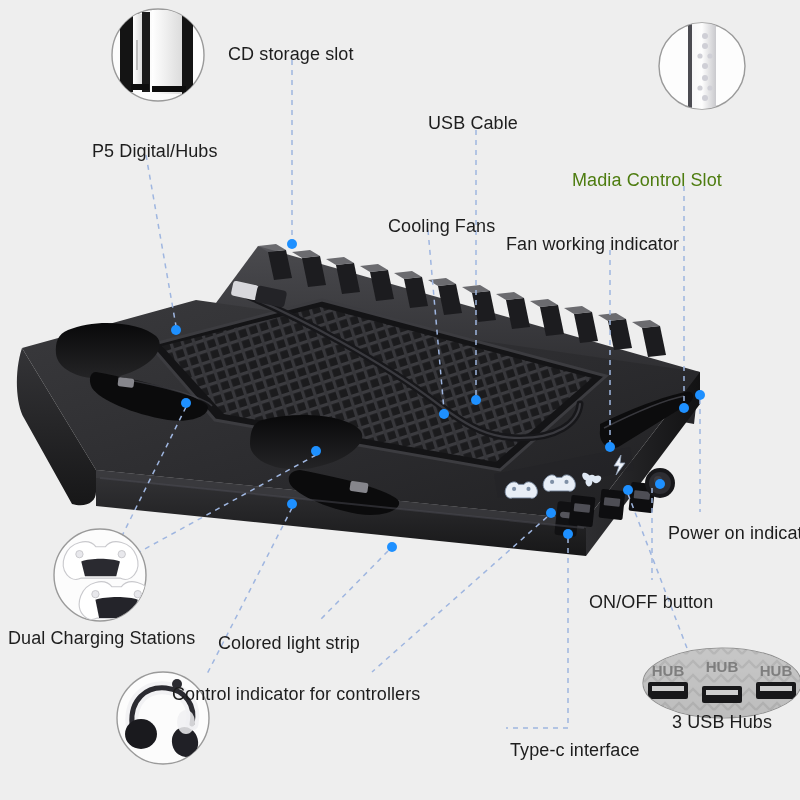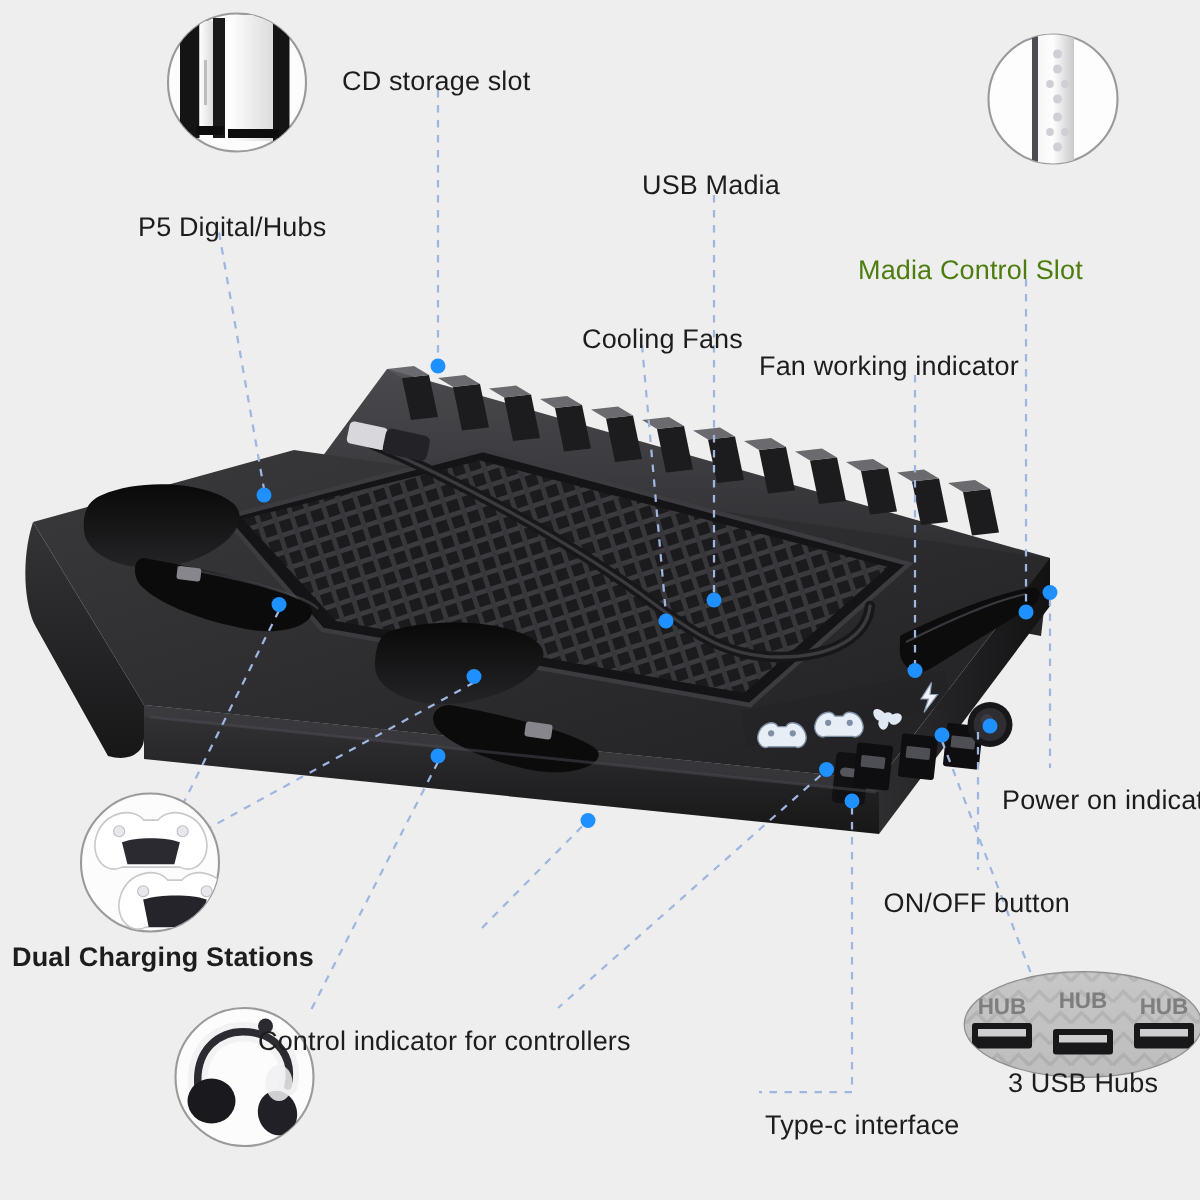--- a/index.html
+++ b/index.html
@@ -326,24 +326,25 @@
           <rect x="706" y="690" width="32" height="5" fill="#cfcfcf"></rect>
           <rect x="756" y="682" width="40" height="17" rx="2" fill="#18181a"></rect>
           <rect x="760" y="686" width="32" height="5" fill="#cfcfcf"></rect>
         </g>
       </g>
     </g>
   </svg>
 
   <div class="lbl" style="left: 228px; top: 44px; color: rgb(29, 29, 29);">CD storage slot</div>
   <div class="lbl" style="left: 92px; top: 141px; color: rgb(29, 29, 29);">P5 Digital/Hubs</div>
-  <div class="lbl" style="left: 428px; top: 113px; color: rgb(29, 29, 29);">USB Madia</div>
+  <div class="lbl" style="left: 428px; top: 113px; color: rgb(29, 29, 29);">USB Cable</div>
   <div class="lbl" style="left: 572px; top: 170px; color: #4d7c0f;">Madia Control Slot</div>
   <div class="lbl" style="left: 388px; top: 216px; color: rgb(29, 29, 29);">Cooling Fans</div>
   <div class="lbl" style="left: 506px; top: 234px; color: rgb(29, 29, 29);">Fan working indicator</div>
   <div class="lbl" style="left: 668px; top: 523px; color: rgb(29, 29, 29);">Power on indicator</div>
   <div class="lbl" style="left: 589px; top: 592px; color: rgb(29, 29, 29);">ON/OFF button</div>
+  <div class="lbl" style="left: 218px; top: 633px; color: rgb(29, 29, 29);">Colored light strip</div>
   <div class="lbl" style="left: 172px; top: 684px; color: rgb(29, 29, 29);">Control indicator for controllers</div>
   <div class="lbl" style="left: 510px; top: 740px; color: rgb(29, 29, 29);">Type-c interface</div>
-  <div class="lbl" style="left: 8px; top: 628px; color: rgb(29, 29, 29); font-weight: bold;">Dual Charging Stations</div>
+  <div class="lbl" style="left: 8px; top: 628px; color: rgb(29, 29, 29);">Dual Charging Stations</div>
   <div class="lbl" style="left: 672px; top: 712px; color: rgb(29, 29, 29);">3 USB Hubs</div>
 
 </div>
 
 </body></html>

